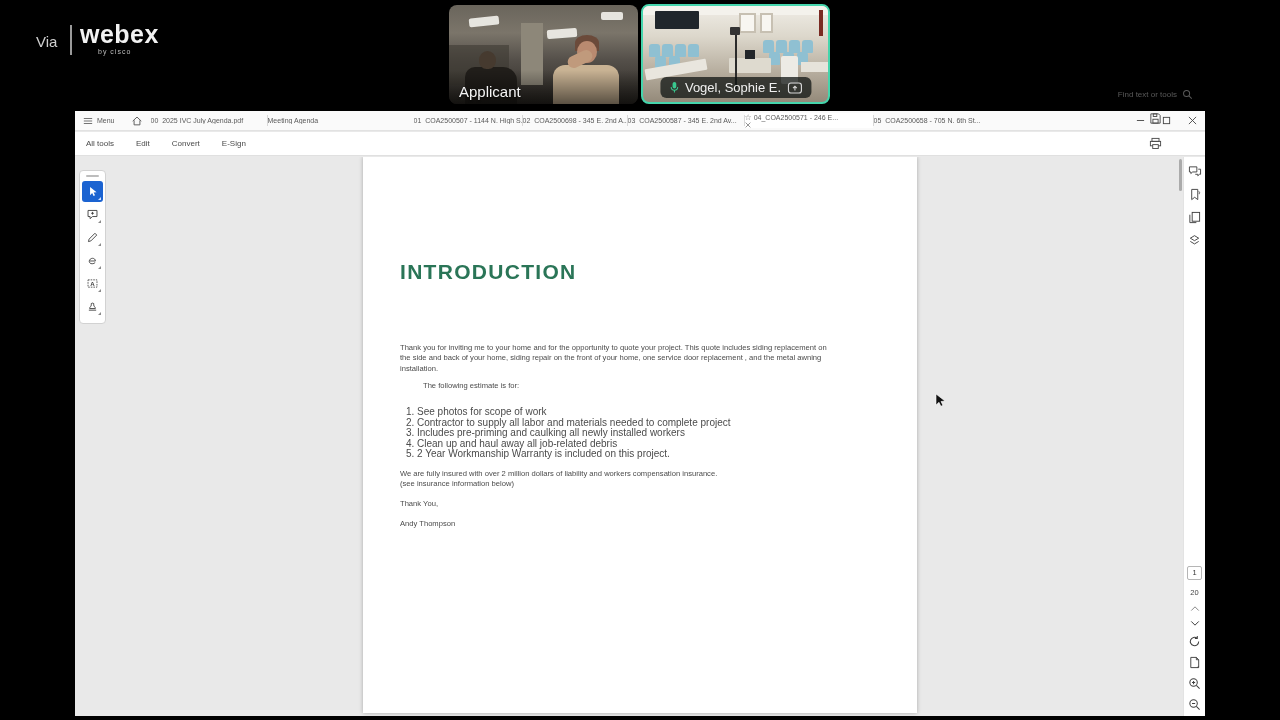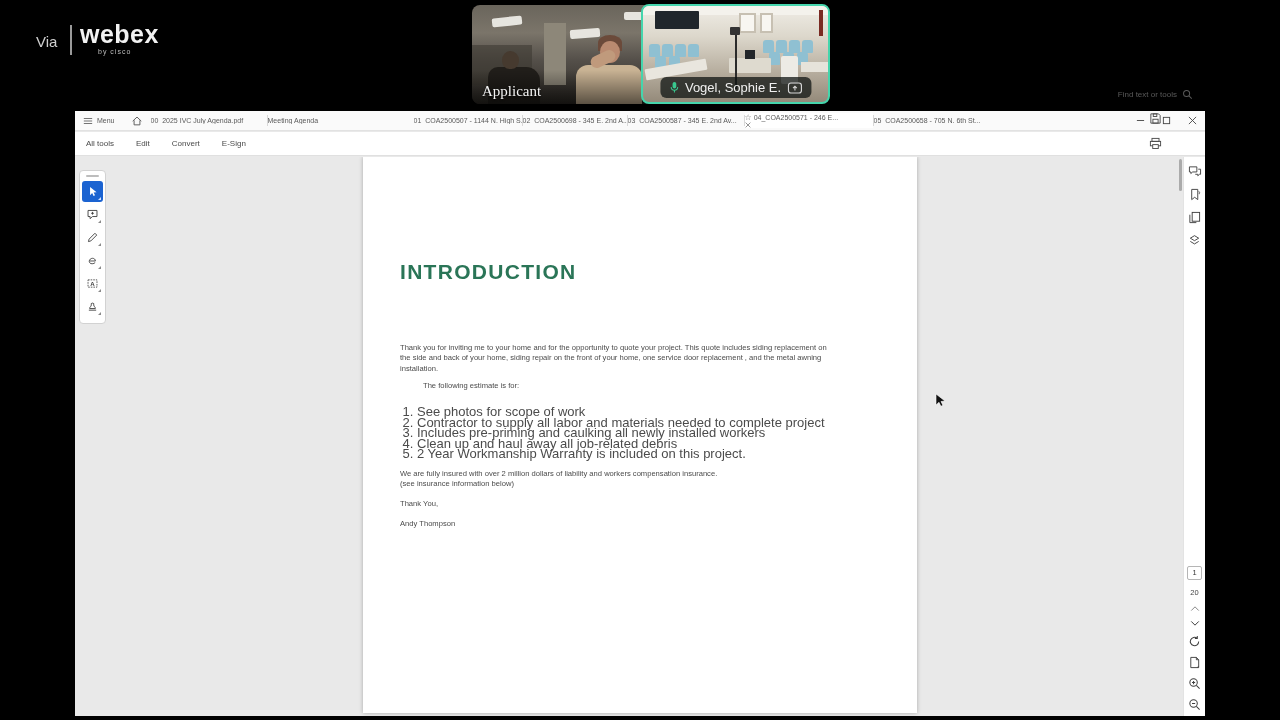--- a/index.html
+++ b/index.html
@@ -9,21 +9,21 @@
 
   
   #webex-logo { position:absolute; left:36px; top:22px; width:130px; height:42px; color:#e8e8e8; }
   #webex-via { position:absolute; left:0; top:11px; font-size:15px; color:#cfcfcf; }
   #webex-divider { position:absolute; left:34px; top:3px; width:2px; height:30px; background:#9a9a9a; }
   #webex-brand { position:absolute; left:44px; top:-2px; font-size:25px; font-weight:bold; color:#f2f2f2; letter-spacing:.5px; }
   #webex-byline { position:absolute; left:62px; top:26px; font-size:7px; color:#bdbdbd; letter-spacing:1px; }
 
   
   .tile { position:absolute; top:5px; width:189px; height:99px; border-radius:8px; overflow:hidden; }
-  #tile-applicant { left:472px; background:linear-gradient(180deg,#6a655c 0%,#7b756a 28%,#55504a 55%,#2b2823 100%);font-family:Liberation Serif, serif; }
+  #tile-applicant { left:449px; background:linear-gradient(180deg,#6a655c 0%,#7b756a 28%,#55504a 55%,#2b2823 100%); }
   #tile-vogel { left:641px; top:4px; height:100px; border:2px solid #45d5ac;
                 background:linear-gradient(180deg,#f0ede6 0%,#dcd7cb 32%,#b7ae9f 68%,#948a7a 100%); }
   .scene { position:absolute; inset:0; }
   .scene div { position:absolute; }
   
   .ap-light { background:#f3f2ec; border-radius:2px; opacity:.9; }
   .ap-l1 { left:20px; top:12px; width:30px; height:9px; transform:rotate(-6deg); }
   .ap-l2 { left:98px; top:24px; width:30px; height:9px; transform:rotate(-4deg); }
   .ap-l3 { left:152px; top:7px; width:22px; height:8px; }
   .ap-column { left:72px; top:18px; width:22px; height:62px; background:#8d8779; }
@@ -109,21 +109,21 @@
   #page-total { font-size:7.5px; color:#444; }
   .rail-icon { display:flex; align-items:center; justify-content:center; }
 
   
   #page * { position:absolute; }
   #doc-title { left:37px; top:103px; font-size:21px; font-weight:bold; color:#2a7557; letter-spacing:1.3px; }
   .doc-text { font-size:7.6px; line-height:10.4px; color:#4b4b4b; width:436px; }
   #doc-greeting { left:37px; top:165px; font-weight:bold; }
   #doc-para1 { left:37px; top:186px; }
   #doc-est-head { left:37px; top:224px; font-weight:normal;margin-left:23px; }
-  #doc-list { left:44px; top:250px; width:430px; font-size:13px; line-height:10.6px; color:#4b4b4b;
+  #doc-list { left:44px; top:250px; width:430px; font-size:10px; line-height:10.6px; color:#4b4b4b;
               padding-left:10px; list-style:decimal; }
   #doc-list li { position:static; }
   #doc-ins1 { left:37px; top:312px; }
   #doc-ins2 { left:37px; top:322px; }
   #doc-closing { left:37px; top:342px; }
   #doc-sig { left:37px; top:362px; }
 
   
   #mouse-cursor { position:absolute; left:860px; top:236px; }
 </style>

